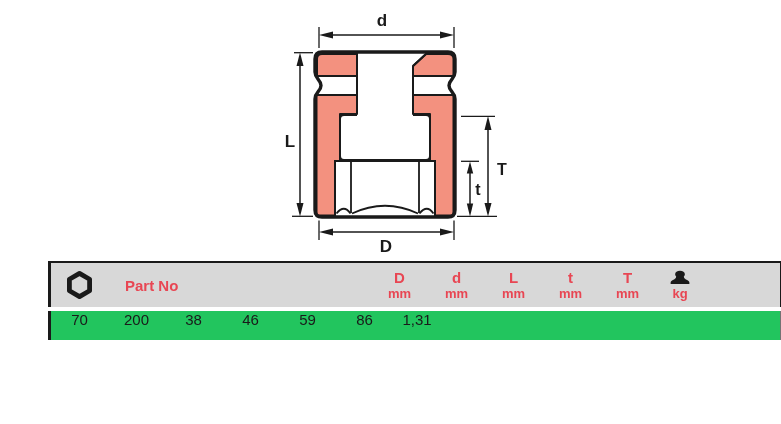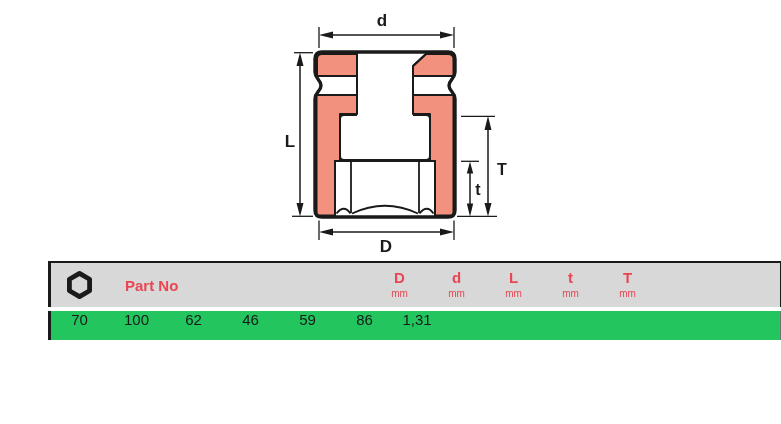--- a/index.html
+++ b/index.html
@@ -27,21 +27,21 @@
     background:#22c55e;
     border-left:3px solid #1a1a1a; border-right:3px solid #737373;
     font-size:15px; color:#1a1a1a;
   }
   .col-icon { width:57px; display:flex; align-items:center; justify-content:center; }
   .col-part { width:263px; display:flex; align-items:center; padding-left:17px; box-sizing:border-box; }
   .col-num  { width:57px; display:flex; flex-direction:column; align-items:center; justify-content:center; text-align:center; }
   .col-kg   { width:48px; display:flex; flex-direction:column; align-items:center; justify-content:center; text-align:center; }
   .thead .col-part span { color:#e84653; font-weight:bold; font-size:15px; }
   .hdr-dim  { color:#e84653; font-weight:bold; font-size:15px; line-height:17px; }
-  .hdr-unit { color:#e84653; font-weight:normal; font-size:10px; line-height:15px; }
+  .hdr-unit { color:#e84653; font-weight:bold; font-size:13px; line-height:15px; }
   .trow .col-num, .trow .col-kg, .trow .col-icon { font-size:15px; }
   .weight-glyph { margin-bottom:1px; }
 </style>
 </head>
 <body>
 
 <div class="stage">
 
   <svg class="diagram" width="781" height="260" viewBox="0 0 781 260">
 
@@ -140,28 +140,34 @@
         <span class="hdr-unit">mm</span>
       </div>
       <div class="col-num">
         <span class="hdr-dim">t</span>
         <span class="hdr-unit">mm</span>
       </div>
       <div class="col-num">
         <span class="hdr-dim">T</span>
         <span class="hdr-unit">mm</span>
       </div>
+      <div class="col-kg">
+        <svg class="weight-glyph" width="22" height="15" viewBox="0 0 22 16">
+          <path d="M 1 15 L 21 15 L 21 13.2 C 21 11.6 19 10.9 17.3 10.1 C 15.9 9.4 15.2 8.3 15.1 7 C 15.8 6.3 16.2 5.4 16.2 4.4 C 16.2 2.2 14 0.8 11 0.8 C 8 0.8 5.8 2.2 5.8 4.4 C 5.8 5.4 6.2 6.3 6.9 7 C 6.8 8.3 6.1 9.4 4.7 10.1 C 3 10.9 1 11.6 1 13.2 Z" fill="#1a1a1a"></path>
+        </svg>
+        <span class="hdr-unit">kg</span>
+      </div>
     </div>
 
     <div class="tgap"></div>
 
     <div class="trow">
       <div class="col-icon">70</div>
-      <div class="col-num">100</div>
-      <div class="col-num">62</div>
+      <div class="col-num">200</div>
+      <div class="col-num">38</div>
       <div class="col-num">46</div>
       <div class="col-num">59</div>
       <div class="col-num">86</div>
       <div class="col-kg">1,31</div>
     </div>
 
   </div>
 </div>
 
 </body></html>

